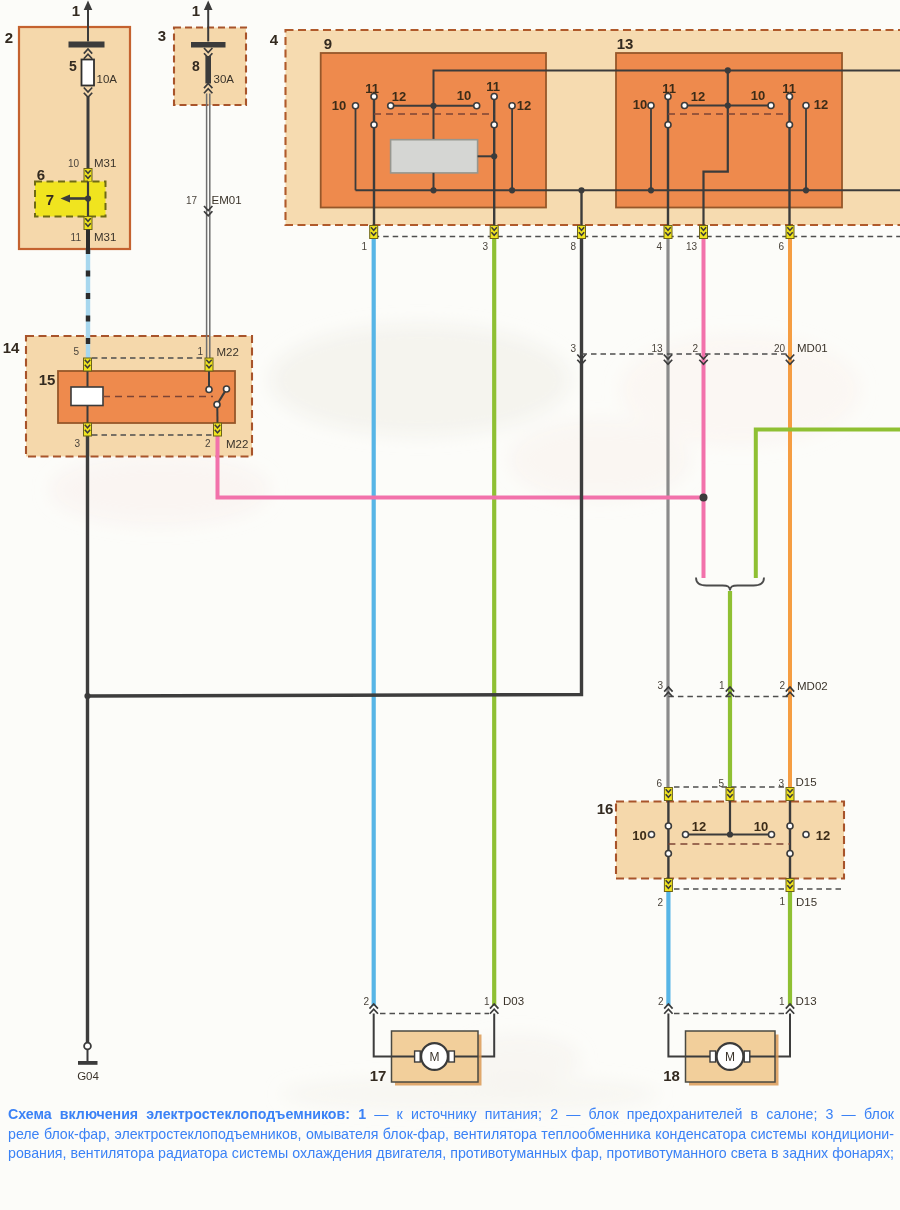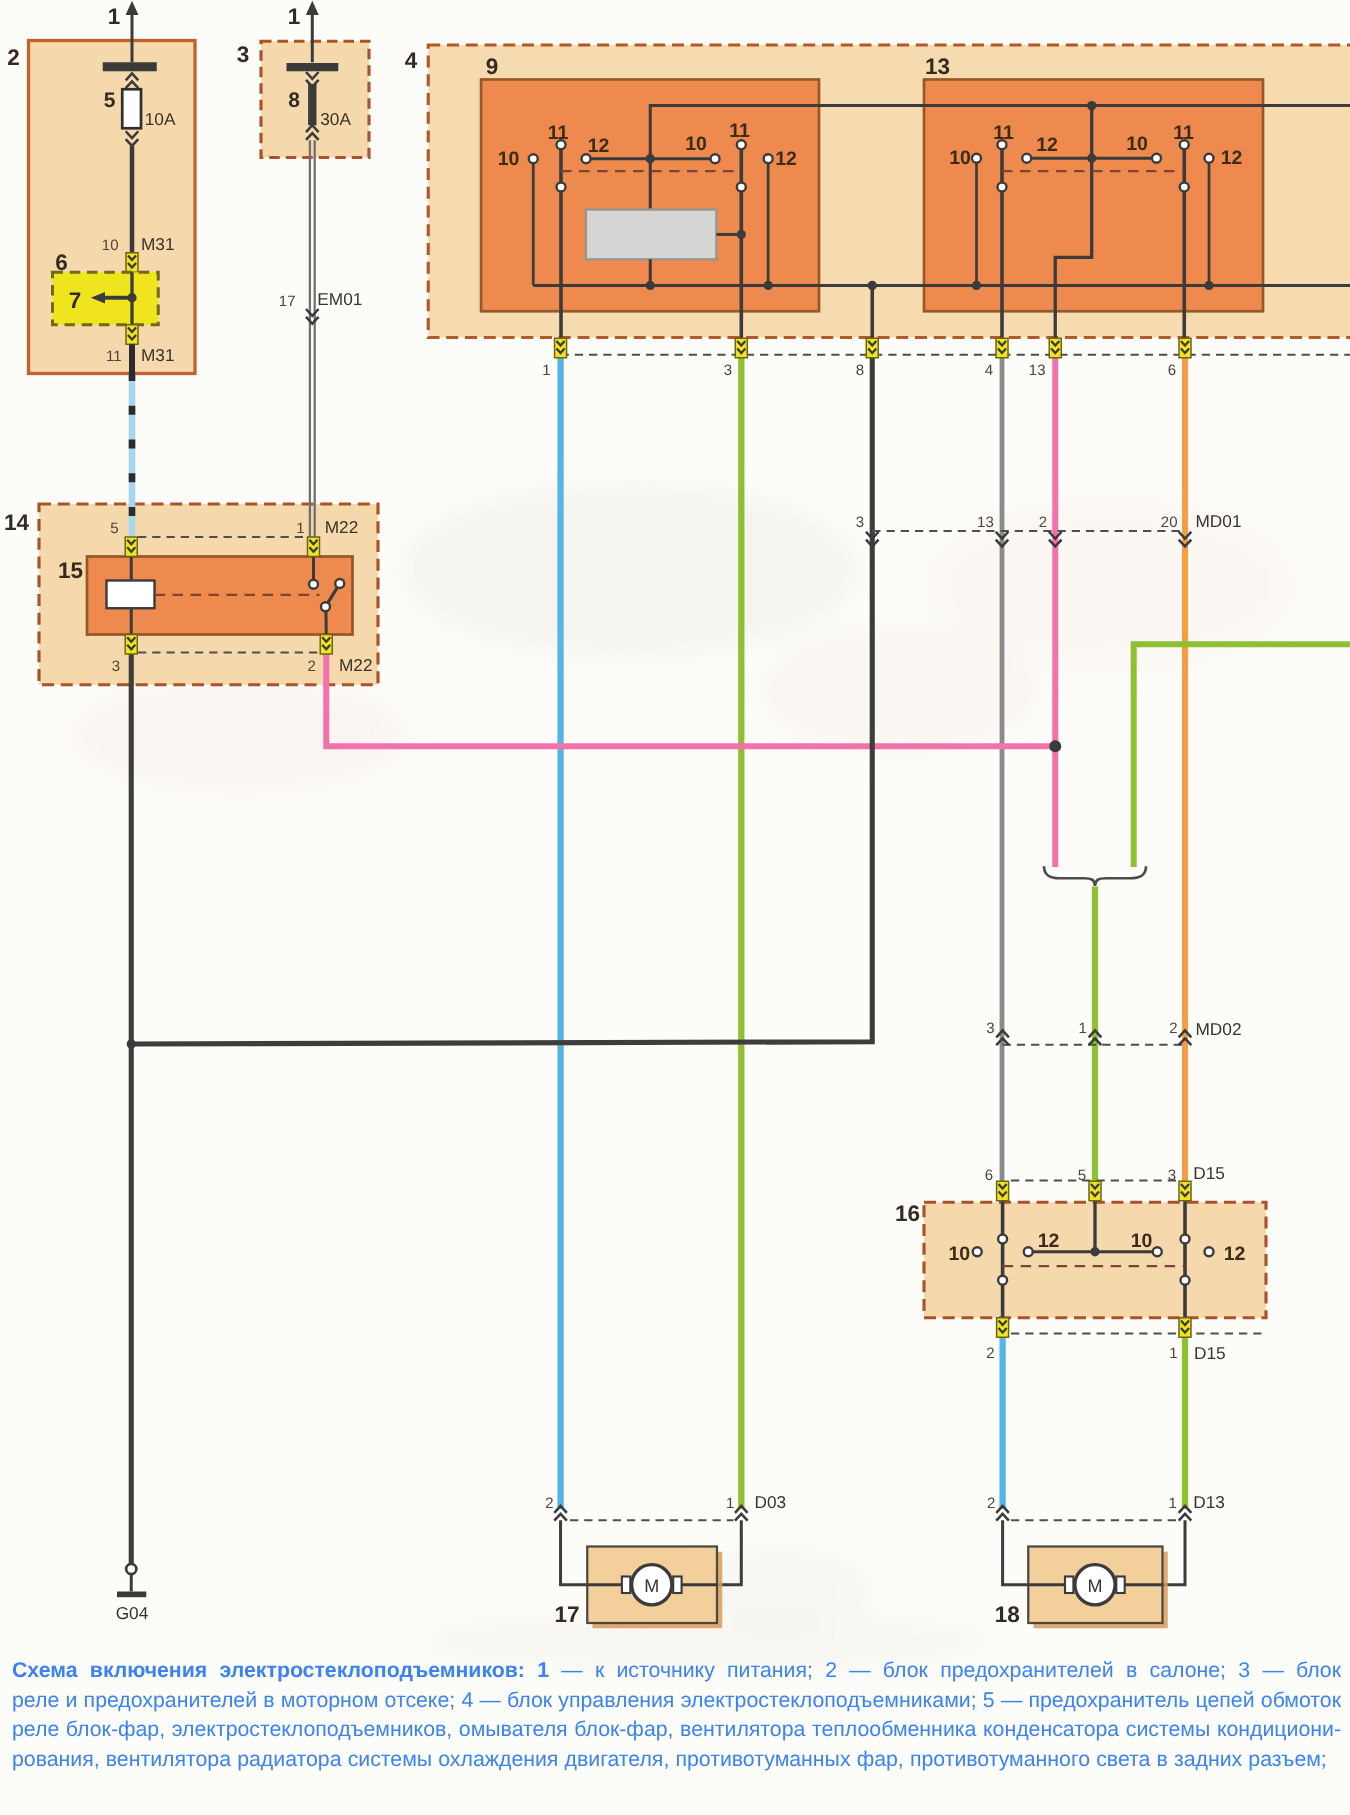--- a/index.html
+++ b/index.html
@@ -524,17 +524,16 @@
   <line x1="747" y1="1056.5" x2="775" y2="1056.5" stroke="#3b3b3b" stroke-width="2"></line>
   <rect x="710" y="1051" width="5.6" height="11" fill="#ffffff" stroke="#3b3b3b" stroke-width="1.4"></rect>
   <rect x="744.2" y="1051" width="5.6" height="11" fill="#ffffff" stroke="#3b3b3b" stroke-width="1.4"></rect>
   <circle cx="730" cy="1056.5" r="13.4" fill="#ffffff" stroke="#3b3b3b" stroke-width="2.2"></circle>
   <text class="cn" x="730" y="1061" text-anchor="middle" style="font-size:12px">M</text>
 </g>
 </svg>
 
 <div class="cap">
 <div style="word-spacing:4.245px"><b>Схема включения электростеклоподъемников: 1</b> — к источнику питания; 2 — блок предохранителей в салоне; 3 — блок</div>
-<div style="word-spacing:0.224px">реле и предохранителей в моторном отсеке; 4 — блок управления электростеклоподъемниками; 5 — предохранитель цепей обмоток</div>
 <div style="word-spacing:0.484px">реле блок-фар, электростеклоподъемников, омывателя блок-фар, вентилятора теплообменника конденсатора системы кондициони-</div>
-<div style="word-spacing:0.152px">рования, вентилятора радиатора системы охлаждения двигателя, противотуманных фар, противотуманного света в задних разъем;</div>
+<div style="word-spacing:0.152px">рования, вентилятора радиатора системы охлаждения двигателя, противотуманных фар, противотуманного света в задних фонарях;</div>
 </div>
 </div>
 
 </body></html>

